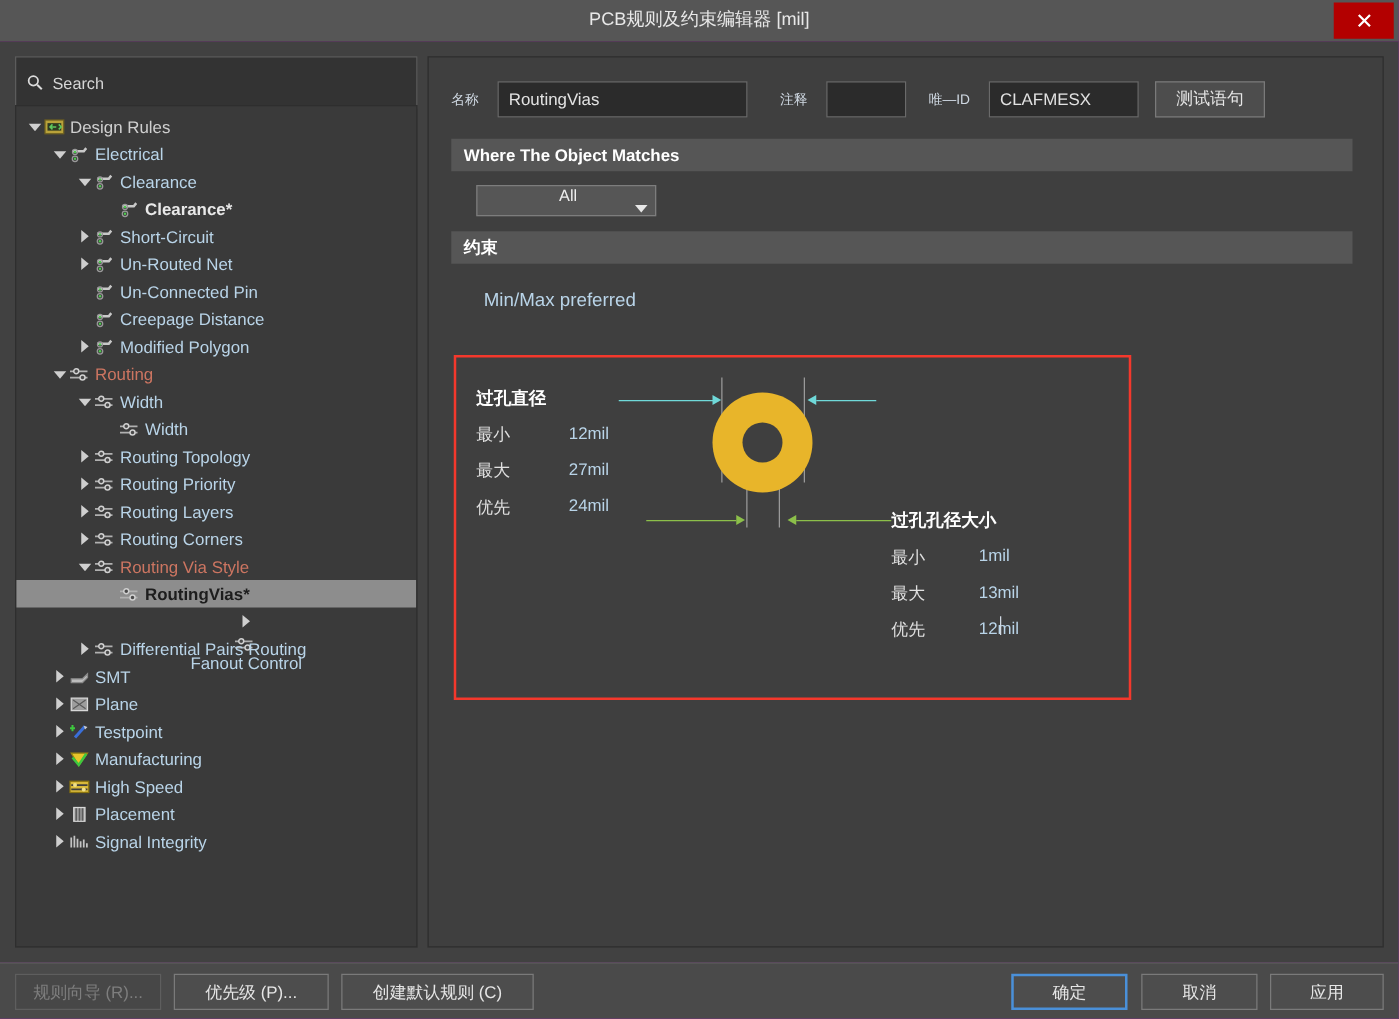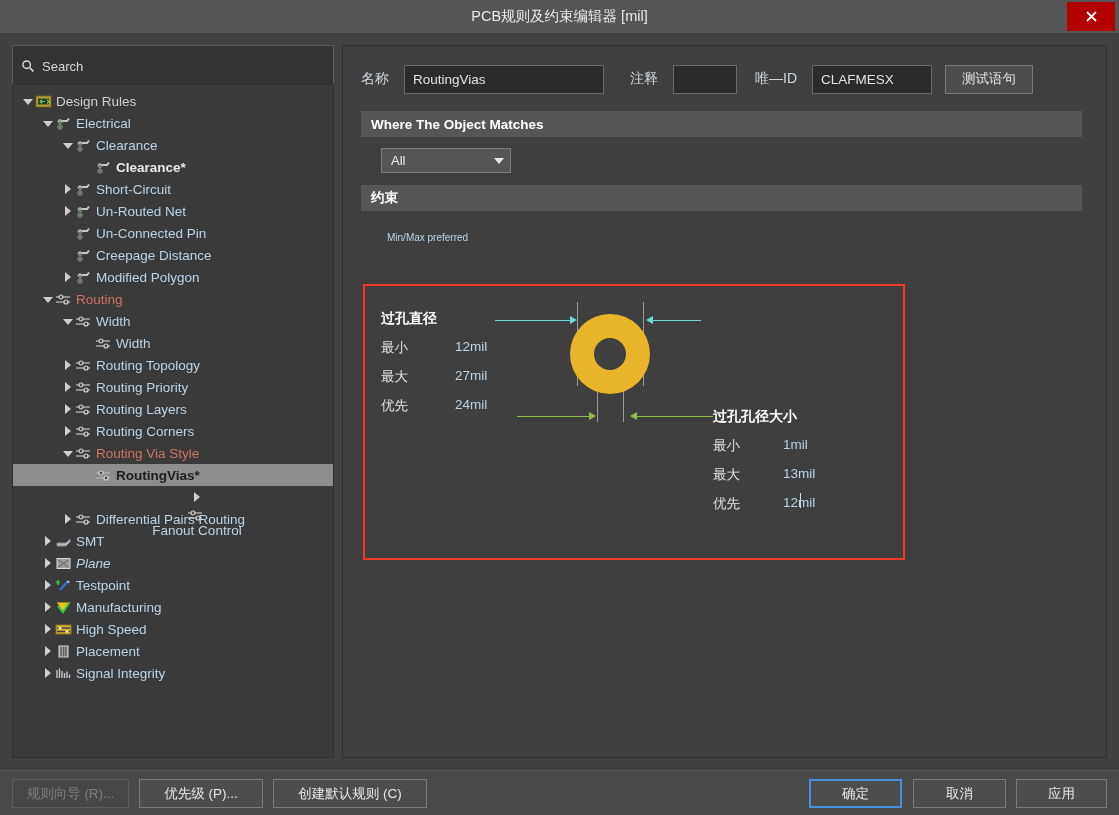--- a/index.html
+++ b/index.html
@@ -79,21 +79,21 @@
 
   
   .right-panel {
     position: absolute; left: 342px; top: 12px; width: 765px; height: 713px;
     background: #3f3f3f; border: 1px solid #2e2e2e;
   }
   .form-row {
     position: absolute; left: 18px; top: 18px; width: 730px; height: 30px;
     display: flex; align-items: center;
   }
-  .form-lbl { color: #cfd8e2; font-size: 14px; }
+  .form-lbl { color: #cfd8e2; font-size: 11px; }
   .txt-input {
     background: #2b2b2b; border: 1px solid #6a6a6a; height: 29px;
     color: #e2e2e2; font-size: 13.5px;
     display: flex; align-items: center; padding: 0 8px;
     font-family: "Liberation Sans", sans-serif;
   }
   .btn {
     background: #4d4d4d; border: 1px solid #7a7a7a; height: 29px;
     color: #e6e6e6; font-size: 13.5px;
     display: flex; align-items: center; justify-content: center;
@@ -110,21 +110,21 @@
     height: 25px; display: flex; align-items: center;
     padding: 0 6px 0 9px; color: #eeeeee; font-size: 13px; cursor: pointer;
   }
   .dd-caret {
     width: 0; height: 0; margin-left: auto;
     border-left: 5px solid transparent; border-right: 5px solid transparent;
     border-top: 6px solid #e8e8e8;
   }
   .minmax-label {
     position: absolute; left: 386px; top: 225px;
-    color: #b9d4e8; font-size: 10px;
+    color: #b9d4e8; font-size: 15px;
   }
 
   
   .diagram-box {
     position: absolute; left: 20px; top: 238px; width: 542px; height: 276px;
     border: 2px solid #f4382c;
   }
   .dia-inner { position: relative; width: 100%; height: 100%; }
   .dia-title {
     position: absolute; color: #ffffff; font-size: 14px; font-weight: bold;
@@ -419,21 +419,21 @@
           </div>
           <div class="tree-row" style="padding-left: 28px;">
             <span class="twisty">
               <span class="tw-closed"></span>
             </span>
             <span class="tree-icon"><svg viewBox="0 0 17 15">
                 <path d="M2 9 h9 l4 -4 v3 l-4 4 h-9 z" fill="#bdbdbd" stroke="#8a8a8a"></path>
               </svg></span>
             <span class="tree-label ">SMT</span>
           </div>
-          <div class="tree-row" style="padding-left: 28px; font-style: italic;">
+          <div class="tree-row" style="padding-left: 28px;">
             <span class="twisty">
               <span class="tw-closed"></span>
             </span>
             <span class="tree-icon"><svg viewBox="0 0 17 15">
                 <rect x="2" y="2.5" width="13" height="10" fill="#9d9d9d" stroke="#d8d8d8"></rect>
                 <path d="M3.5 4 l10 7 M13.5 4 l-10 7" stroke="#5a5a5a" stroke-width="1"></path>
               </svg></span>
             <span class="tree-label ">Plane</span>
           </div>
           <div class="tree-row" style="padding-left: 28px;">
@@ -497,21 +497,21 @@
         <span class="form-lbl">名称</span>
         <div class="txt-input" style="width:200px; margin-left:15px;">RoutingVias</div>
         <span class="form-lbl" style="margin-left:26px;">注释</span>
         <div class="txt-input" style="width:64px; margin-left:15px;"></div>
         <span class="form-lbl" style="margin-left:18px;">唯—ID</span>
         <div class="txt-input" style="width:120px; margin-left:15px;">CLAFMESX</div>
         <div class="btn" style="width:88px; margin-left:13px;">测试语句</div>
       </div>
 
       <div class="section-head" style="top:65px;">Where The Object Matches</div>
-      <div class="dropdown" style="left:38px; top:102px; width:130px;">
+      <div class="dropdown" style="left:38px; top:102px; width:144px;flex-direction:column;">
         <span>All</span>
         <span class="dd-caret"></span>
       </div>
 
       <div class="section-head" style="top:139px;">约束</div>
       <div class="minmax-label" style="left:44px; top:186px; position:absolute;">Min/Max preferred</div>
 
       <div class="diagram-box">
         <div class="dia-inner">
 

